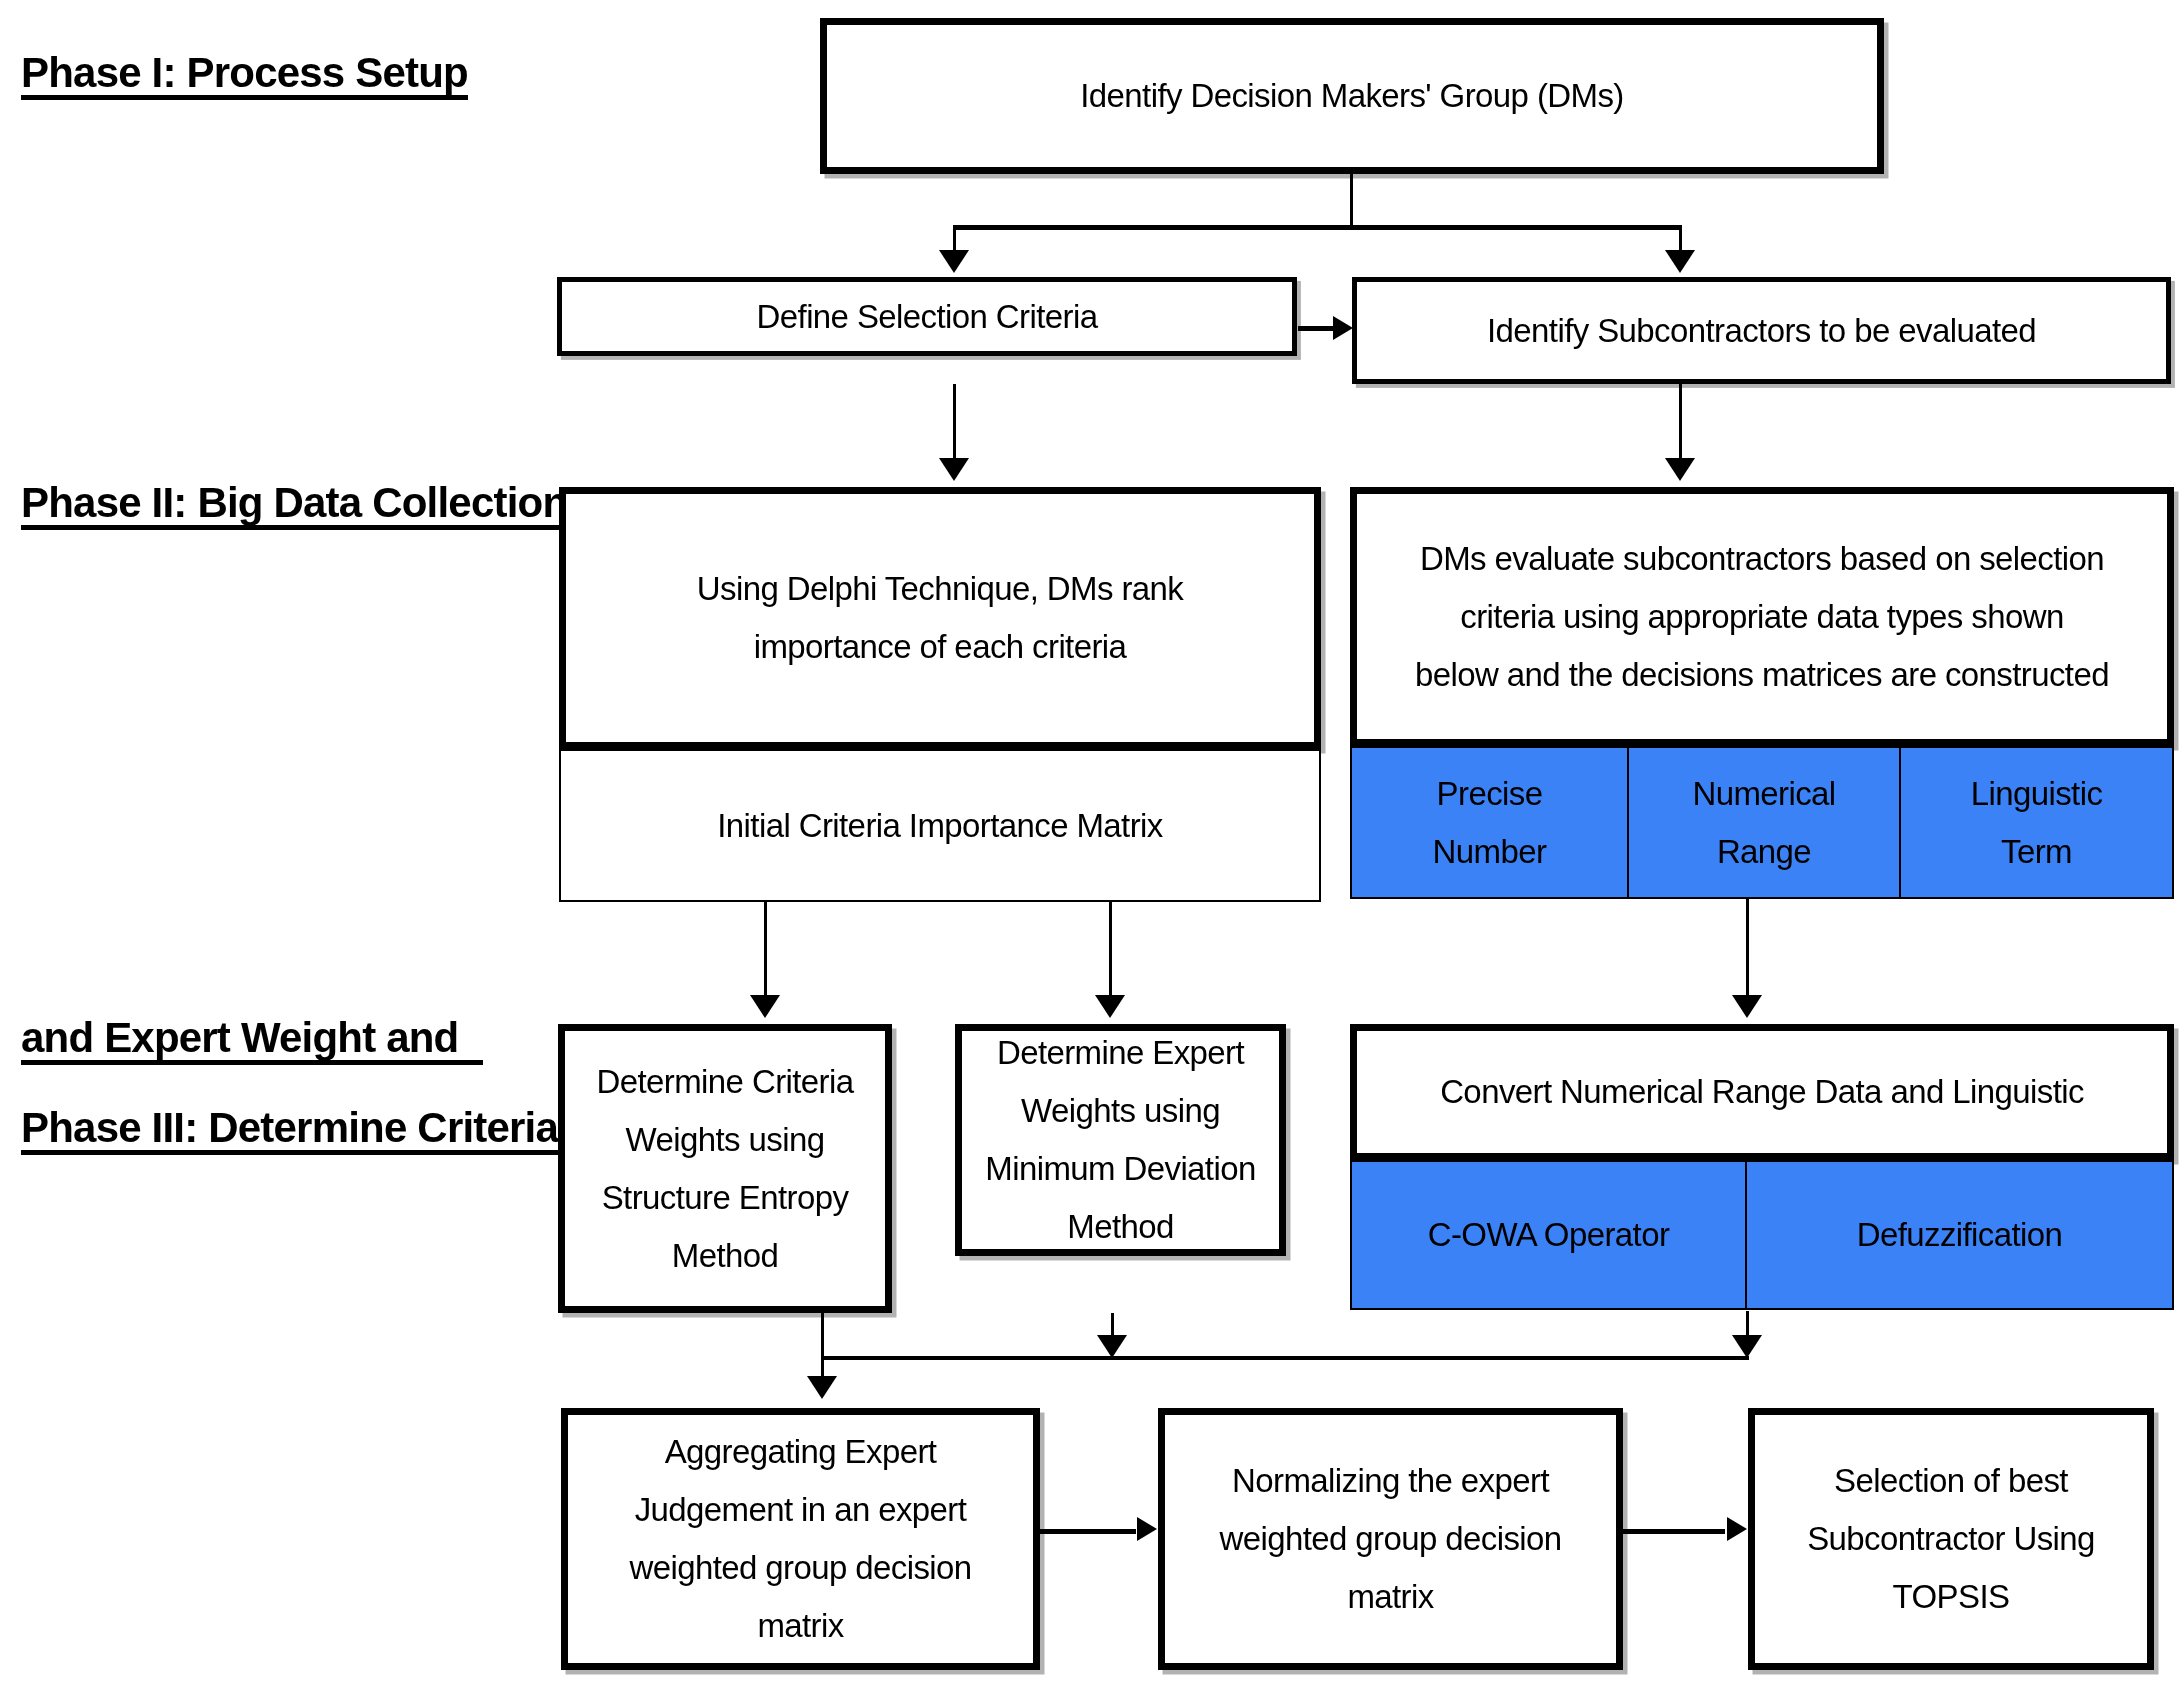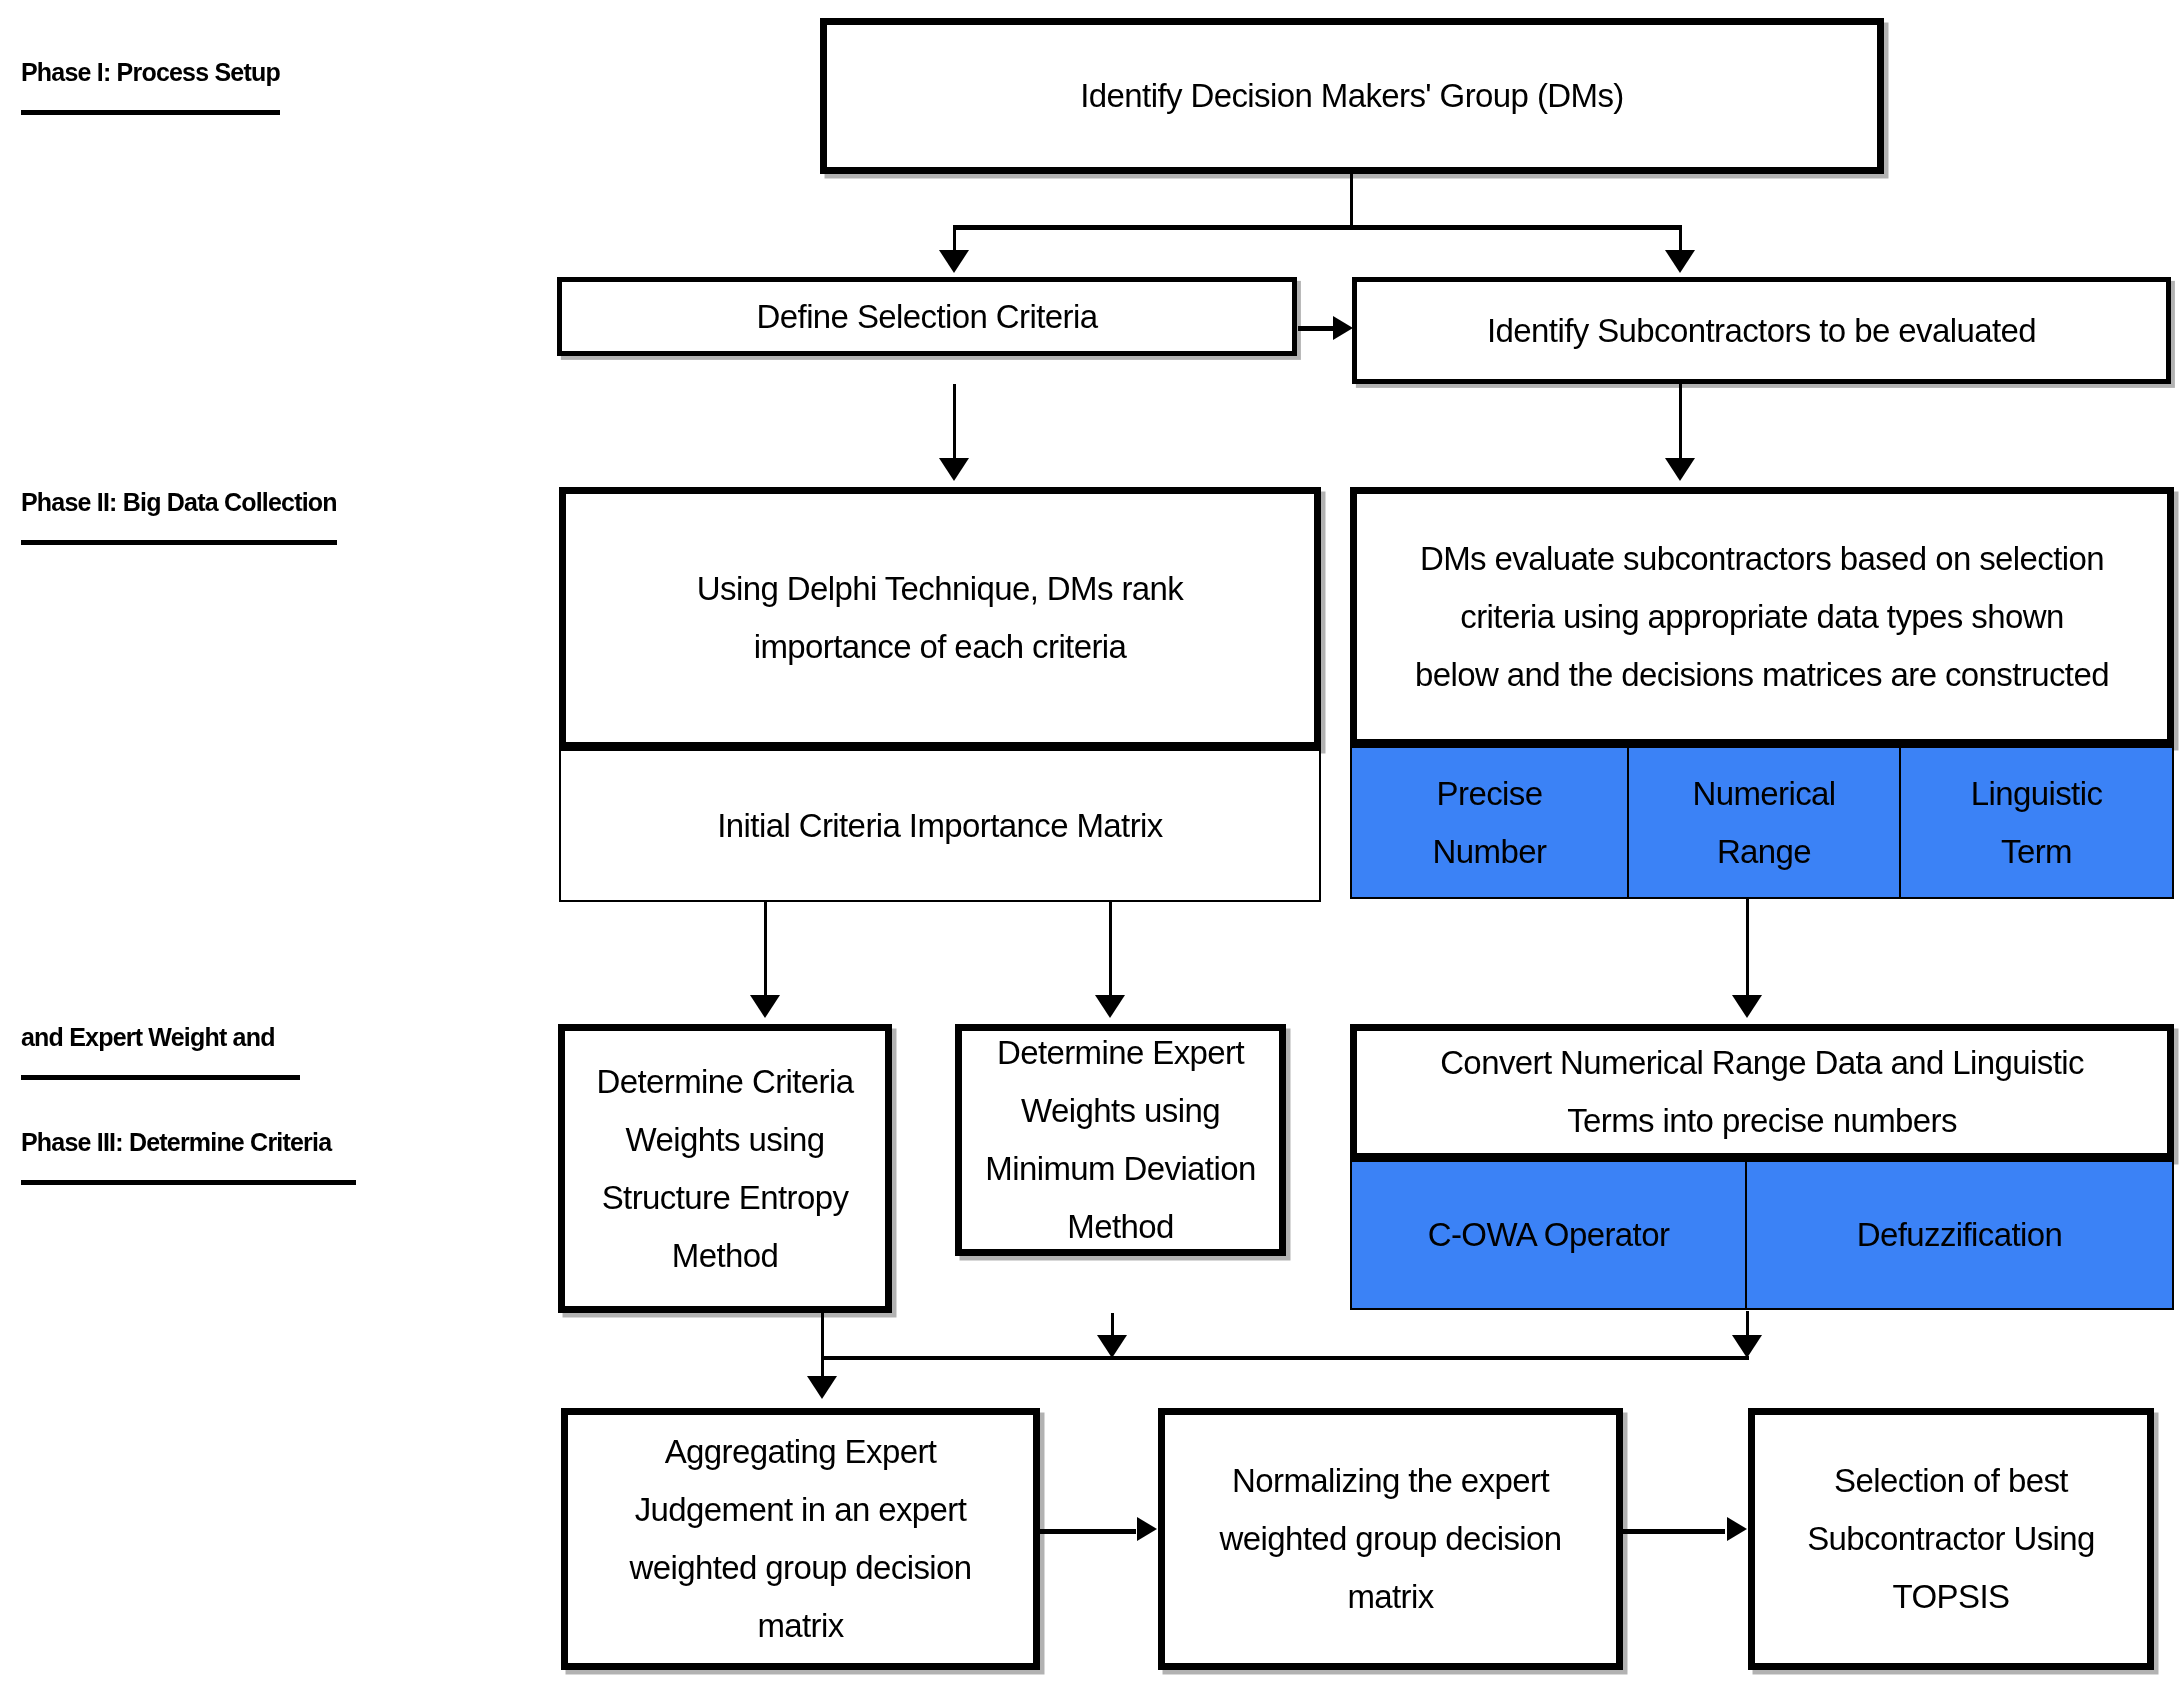--- a/index.html
+++ b/index.html
@@ -8,22 +8,22 @@
     width:2183px;height:1695px;
     background:#ffffff;
     font-family:"Liberation Sans", sans-serif;
     color:#000;
     overflow:hidden;
   }
   
   .phase-label{position:absolute;display:flex;flex-direction:column;align-items:flex-start;}
   .pl-line{
     display:inline-block;white-space:nowrap;
-    font-size:25px;font-weight:bold;letter-spacing:-0.8px;
-    line-height:39px;padding-bottom:18px;margin-bottom:43px;
+    font-size:42px;font-weight:bold;letter-spacing:-0.8px;
+    line-height:39px;padding-bottom:3px;margin-bottom:43px;
     border-bottom:5.6px solid #000;
   }
   .u-ext{padding-right:25px;}
   
   .box{
     position:absolute;box-sizing:border-box;background:#fff;
     display:flex;flex-direction:column;justify-content:center;align-items:center;
     text-align:center;
   }
   .thick{border:7.2px solid #000;box-shadow:4.5px 4.5px 0 rgba(0,0,0,0.30);}
@@ -138,21 +138,20 @@
 
   <div class="box thick" style="left:955px;top:1024px;width:331px;height:232px">
     <span class="bl">Determine Expert</span>
     <span class="bl">Weights using</span>
     <span class="bl">Minimum Deviation</span>
     <span class="bl">Method</span>
   </div>
 
   <div class="box thick" style="left:1350px;top:1024px;width:824px;height:136px">
     <span class="bl">Convert Numerical Range Data and Linguistic</span>
-    <span class="bl">Terms into precise numbers</span>
   </div>
   <div class="row thin" style="left:1350px;top:1160px;width:824px;height:150px;border:2.2px solid #000">
     <div class="cell divider" style="width:395px">
       <span class="bl">C-OWA Operator</span>
     </div>
     <div class="cell" style="flex:1">
       <span class="bl">Defuzzification</span>
     </div>
   </div>
 

